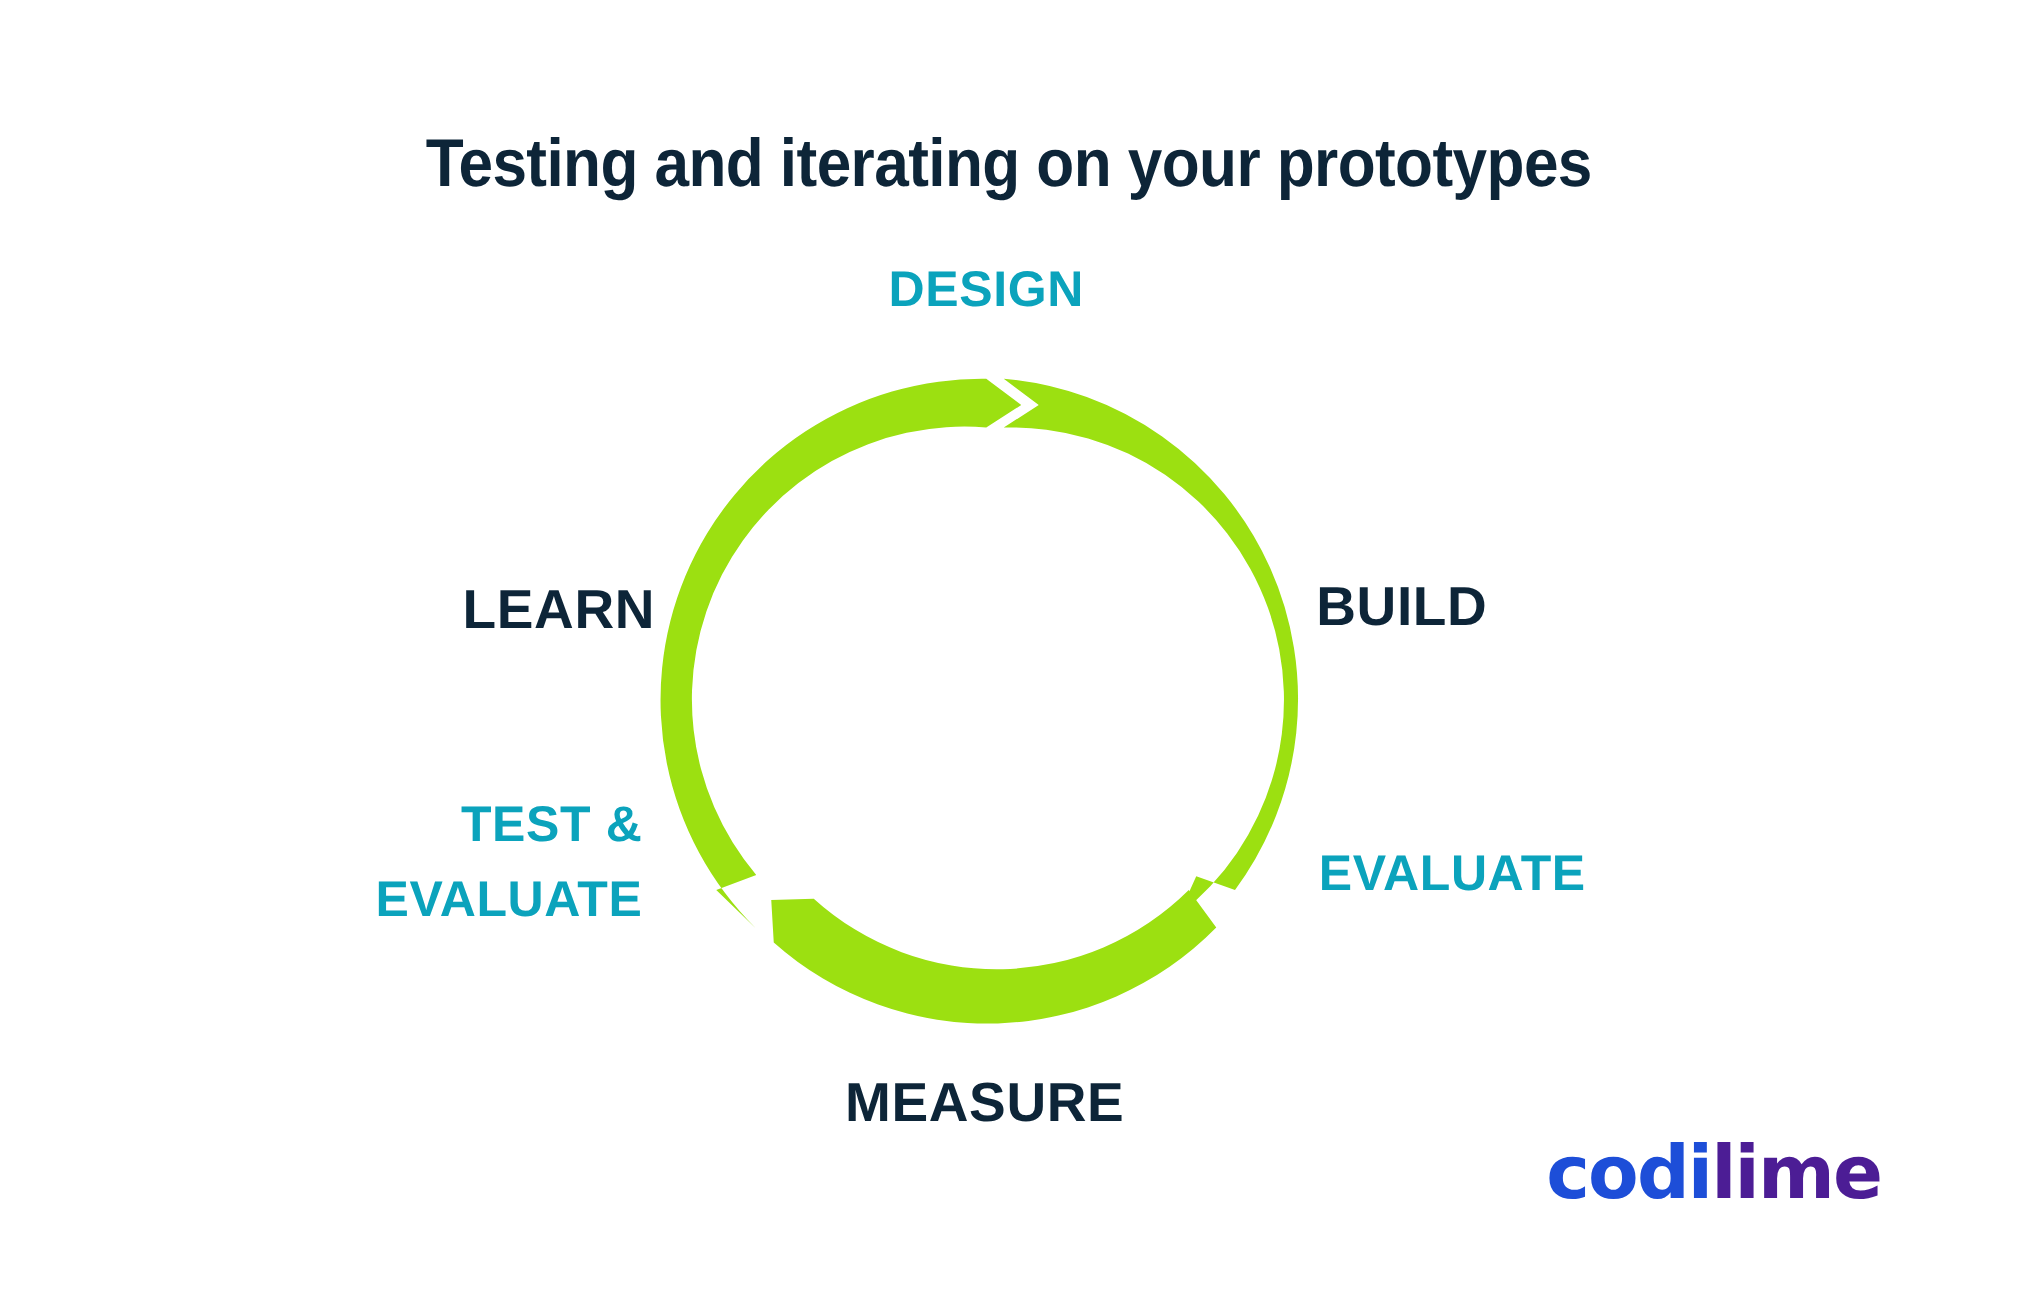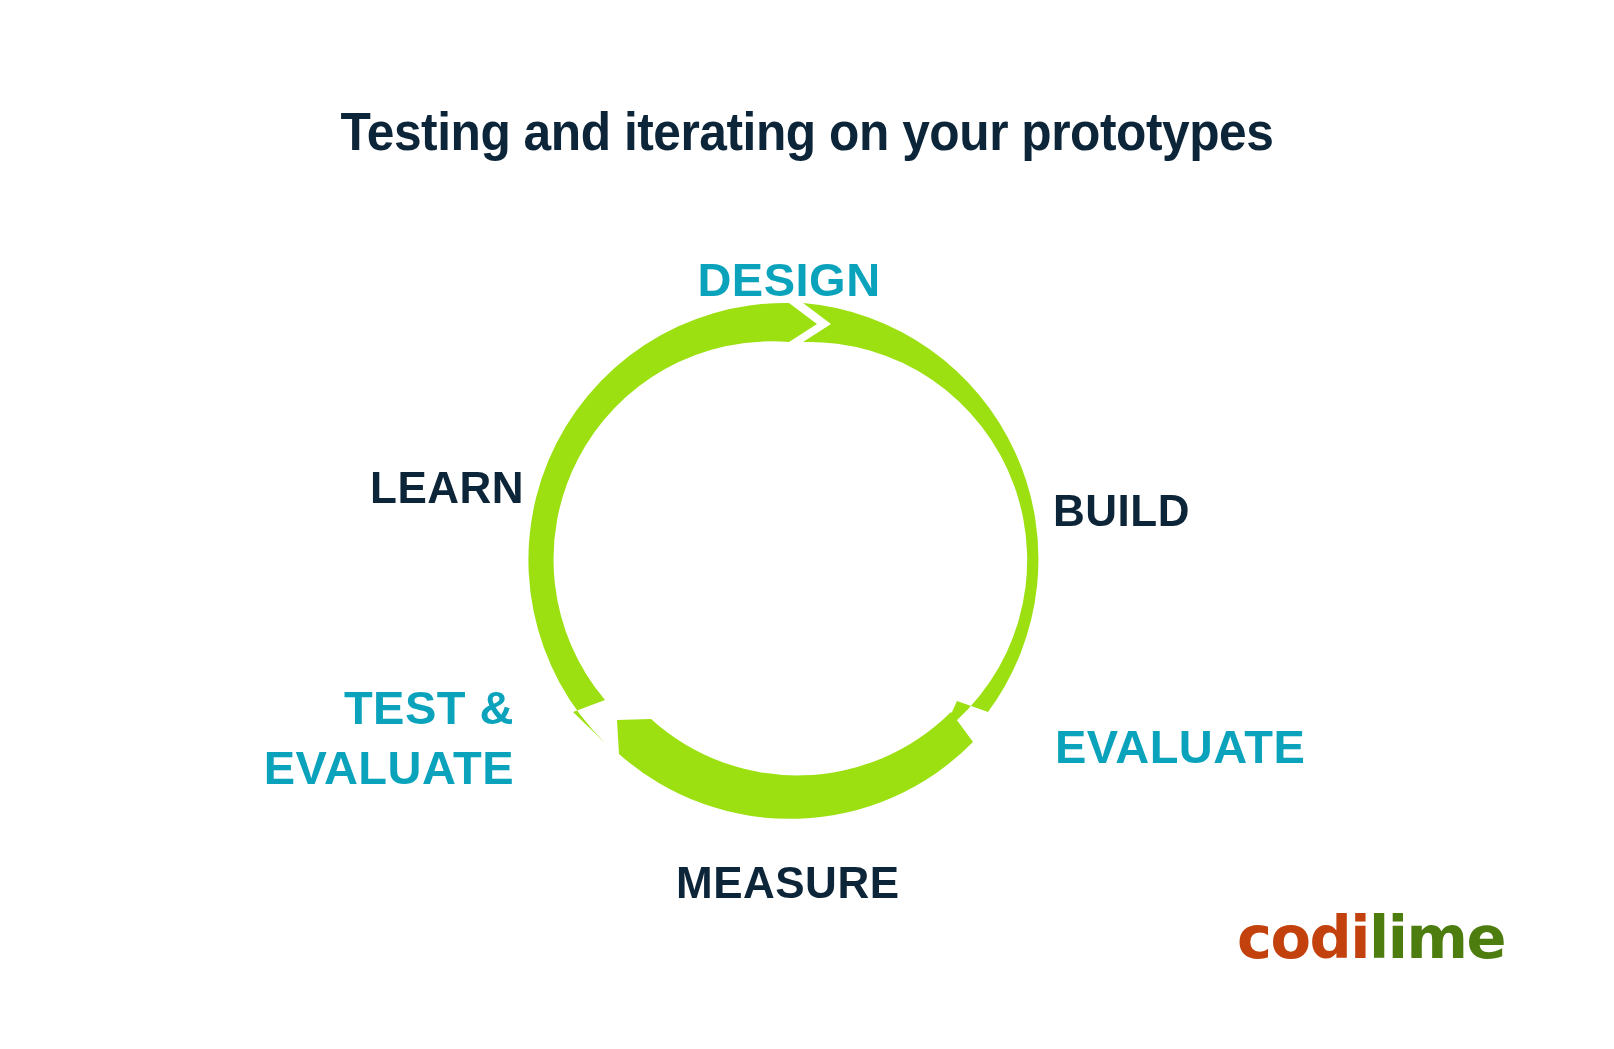--- a/index.html
+++ b/index.html
@@ -65,37 +65,36 @@
   .label-plain {
     font-weight: 700;
     font-size: 44px;
     line-height: 50px;
     color: #0d2538;
     letter-spacing: 0.5px;
   }
 
   .label-accent {
     font-weight: 700;
-    font-size: 47px;
+    font-size: 40px;
     line-height: 58px;
     color: #0ba3bc;
     letter-spacing: 0.5px;
-    margin-top: 48px;
   }
 
   #label-design {
     left: 0;
     top: 203px;
     width: 1578px;
     text-align: center;
   }
 
   #label-build {
     left: 1053px;
-    top: 486px;
+    top: 461px;
     text-align: right;
   }
 
   #label-prototype {
     left: 1055px;
     top: 670px;
   }
 
   #label-measure {
     left: 676px;
@@ -121,22 +120,22 @@
     position: absolute;
     left: 1237px;
     top: 905px;
     font-family: "DejaVu Sans", sans-serif;
     font-weight: 700;
     font-size: 59px;
     line-height: 66px;
     letter-spacing: -1.5px;
     white-space: nowrap;
   }
-  .logo .codi { color: #c2410c; }
-  .logo .lime { color: #4d7c0f; }
+  .logo .codi { color: #1d4ed8; }
+  .logo .lime { color: #4c1d95; }
 </style>
 </head>
 <body>
 
 <div class="stage">
 
   <h1 class="page-title">Testing and iterating on your prototypes</h1>
 
   <div class="cycle-wrap">
     <svg class="cycle-svg" viewBox="0 0 556 556" xmlns="http://www.w3.org/2000/svg">

